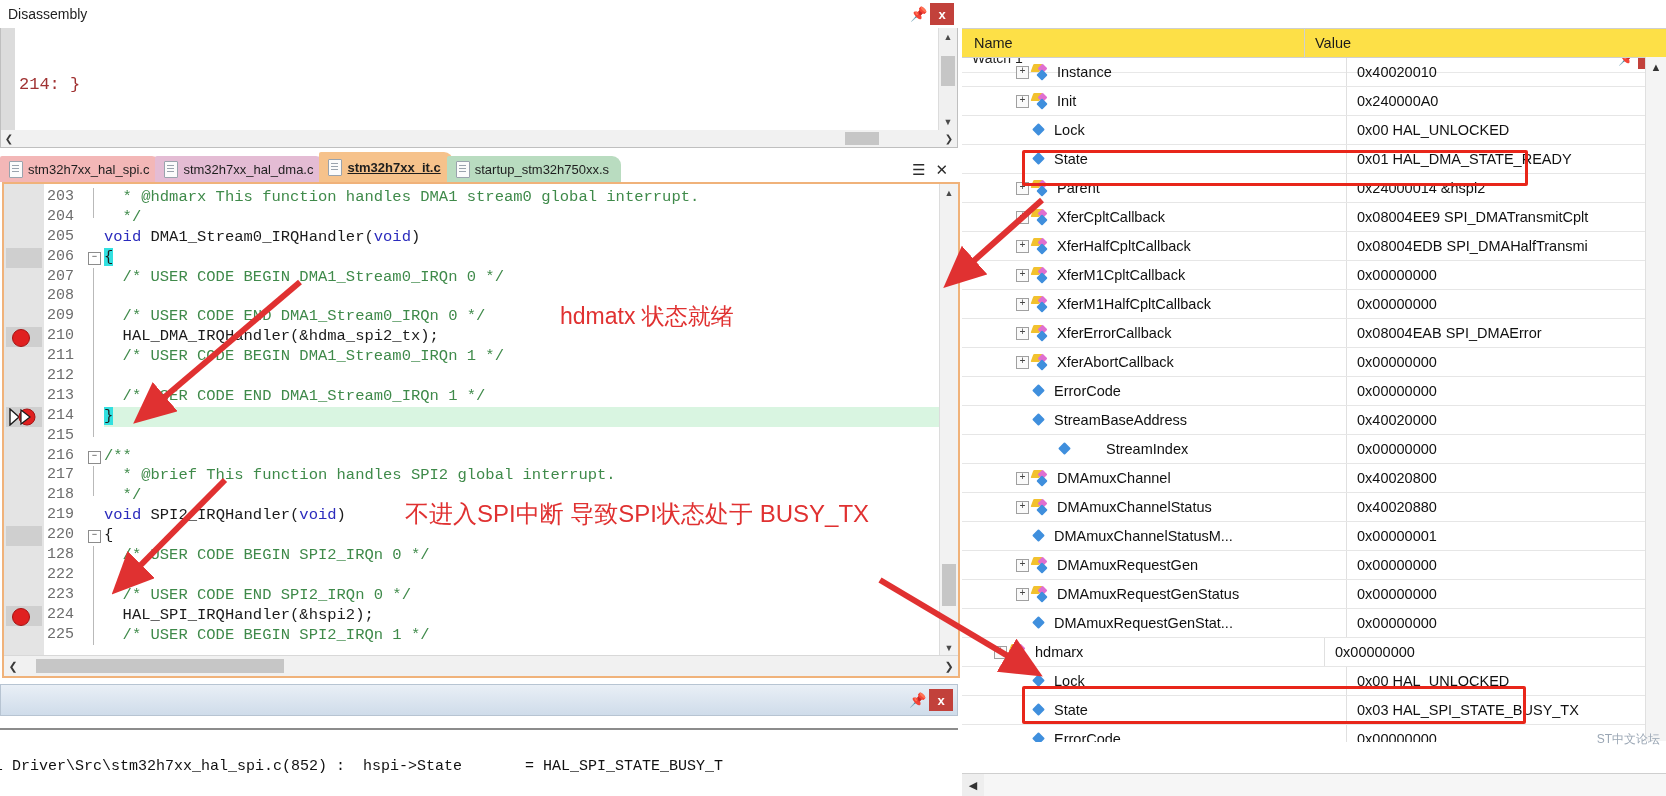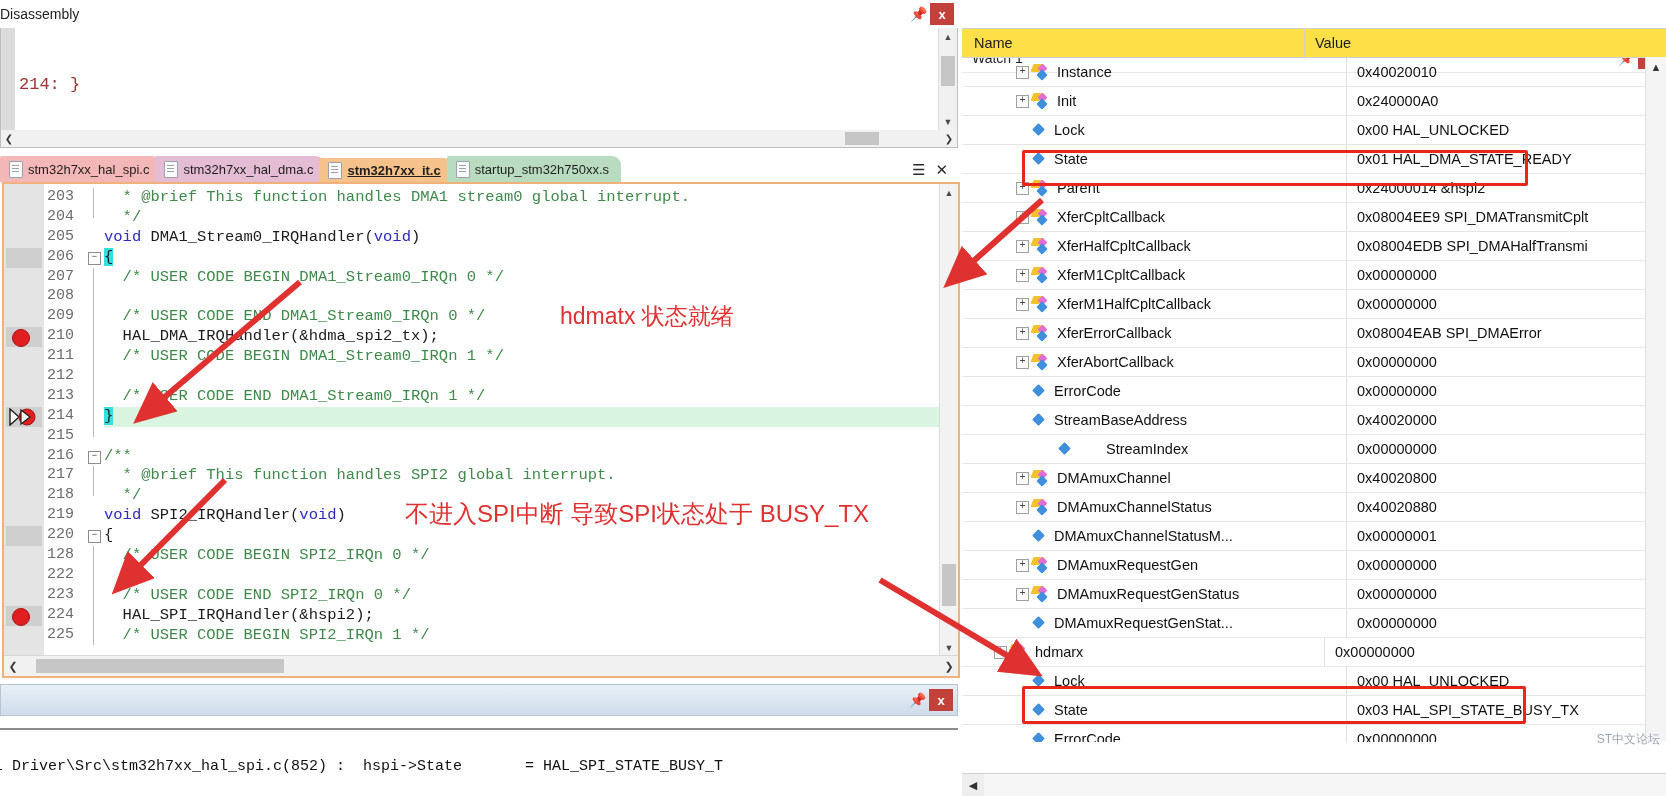--- a/index.html
+++ b/index.html
@@ -13,21 +13,21 @@
   .app{position:absolute;inset:0;display:flex;}
 
   
   .left-col{width:958px;height:796px;position:relative;background:#ffffff;}
 
   
   .dis-pane{position:absolute;left:0;top:0;width:958px;height:148px;background:#fdfdfd;}
   .pane-title-bar{
     height:28px;display:flex;align-items:center;
     background:#ffffff;border-bottom:1px solid #e8e8e8;
-    font-size:14px;color:#1e1e1e;
+    padding-left:8px;font-size:14px;color:#1e1e1e;
   }
   .pane-title-bar .ttl{flex:1;}
   .pin-btn{width:22px;height:22px;display:flex;align-items:center;justify-content:center;
     font-size:14px;color:#2b2b2b;cursor:pointer;}
   .close-btn{width:24px;height:22px;display:flex;align-items:center;justify-content:center;
     background:#c2413b;color:#fff;font-size:13px;font-weight:bold;margin-right:4px;cursor:pointer;}
   .dis-body{
     position:absolute;left:0;top:28px;width:956px;height:102px;
     border:1px solid #bfbfbf;border-top:none;background:#ffffff;overflow:hidden;
   }
@@ -63,21 +63,21 @@
     transform:skewX(0deg);margin-right:-6px;
   }
   .tab .fi{
     width:12px;height:15px;background:#fbfbfb;border:1px solid #9aa3ad;
     position:relative;flex:none;border-radius:1px;
   }
   .tab .fi:after{content:"";position:absolute;left:2px;top:3px;width:7px;height:1px;
     box-shadow:0 3px 0 #9aa3ad,0 6px 0 #9aa3ad;background:#9aa3ad;}
   .tab.t1{background:#f3b7b7;}
   .tab.t2{background:#e4bcd4;}
-  .tab.t3{background:#f6c28b;height:24px;font-weight:bold;}
+  .tab.t3{background:#f6c28b;height:30px;font-weight:bold;}
   .tab.t3 .lbl{text-decoration:underline;}
   .tab.t4{background:#b9dcc0;}
   .tab-actions{margin-left:auto;display:flex;align-items:center;gap:10px;padding:0 10px 3px 0;}
   .tab-actions .ic{font-size:15px;color:#2b2b2b;cursor:pointer;}
 
   
   .editor{
     position:absolute;left:2px;top:182px;width:954px;height:492px;
     border:2px solid #f0b27a;background:#ffffff;overflow:hidden;
   }
@@ -245,21 +245,21 @@
       <div class="tab-actions">
         <span class="ic">☰</span>
         <span class="ic">✕</span>
       </div>
     </div>
 
     <div class="editor">
       <div class="ed-break-gutter"></div>
       <div class="ed-change-bar"></div>
       <div class="ed-rows" id="editor-rows">
-          <div class="row"><span class="ln">203</span><span class="guide"></span><span class="txt"><span class="cm">  * @brief This function handles DMA1 stream0 global interrupt.</span></span></div>
+          <div class="row"><span class="ln">203</span><span class="guide"></span><span class="txt"><span class="cm">  * @hdmarx This function handles DMA1 stream0 global interrupt.</span></span></div>
           <div class="row"><span class="ln">204</span><span class="guide" style="height: 10px;"></span><span class="txt"><span class="cm">  */</span></span></div>
           <div class="row"><span class="ln">205</span><span class="txt"><span class="kw">void</span> DMA1_Stream0_IRQHandler(<span class="kw">void</span>)</span></div>
           <div class="row"><div class="bp-bg"></div><span class="ln">206</span><span class="fold">−</span><span class="txt"><span class="brace">{</span></span></div>
           <div class="row"><span class="ln">207</span><span class="guide"></span><span class="txt"><span class="cm">  /* USER CODE BEGIN DMA1_Stream0_IRQn 0 */</span></span></div>
           <div class="row"><span class="ln">208</span><span class="guide"></span><span class="txt"></span></div>
           <div class="row"><span class="ln">209</span><span class="guide"></span><span class="txt"><span class="cm">  /* USER CODE END DMA1_Stream0_IRQn 0 */</span></span></div>
           <div class="row"><div class="bp-bg"></div><div class="bp"></div><span class="ln">210</span><span class="guide"></span><span class="txt">  HAL_DMA_IRQHandler(&amp;hdma_spi2_tx);</span></div>
           <div class="row"><span class="ln">211</span><span class="guide"></span><span class="txt"><span class="cm">  /* USER CODE BEGIN DMA1_Stream0_IRQn 1 */</span></span></div>
           <div class="row"><span class="ln">212</span><span class="guide"></span><span class="txt"></span></div>
           <div class="row"><span class="ln">213</span><span class="guide"></span><span class="txt"><span class="cm">  /* USER CODE END DMA1_Stream0_IRQn 1 */</span></span></div>

